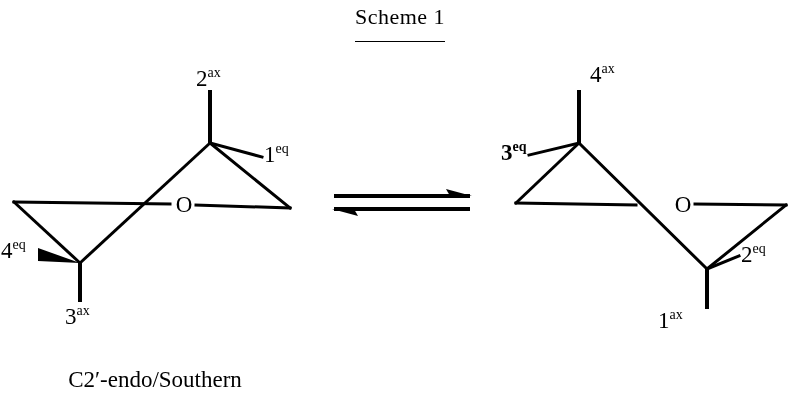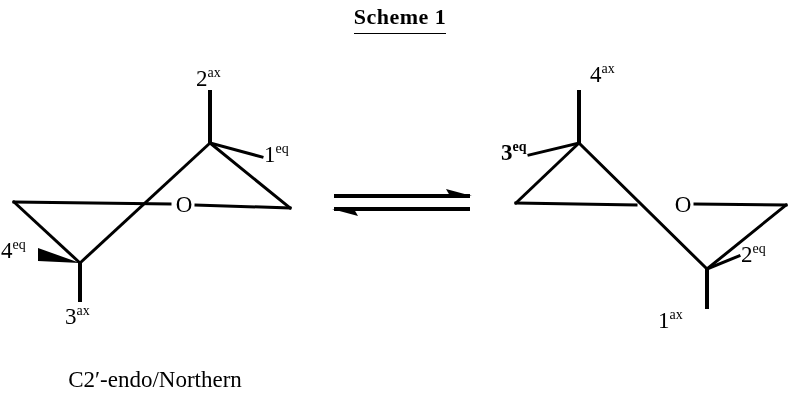--- a/index.html
+++ b/index.html
@@ -22,22 +22,21 @@
     left: 0;
     top: 4px;
     width: 800px;
     text-align: center;
     font-size: 22px;
     line-height: 26px;
     letter-spacing: 0.5px;
   }
   #scheme-title .t-underline {
     border-bottom: 1px solid #000;
-    padding-bottom: 4px;
-    font-weight: bold;
+    padding-bottom: 12px;
   }
   
   #drawing {
     position: absolute;
     left: 0;
     top: 0;
     width: 800px;
     height: 404px;
   }
   
@@ -150,15 +149,15 @@
   <div class="pos-label" id="lbl-3ax"><span>3</span><sup>ax</sup></div>
 
   <div class="pos-label" id="lbl-4ax"><span>4</span><sup>ax</sup></div>
 
   <div class="pos-label" id="lbl-3eq"><span>3</span><sup>eq</sup></div>
 
   <div class="pos-label" id="lbl-2eq"><span>2</span><sup>eq</sup></div>
 
   <div class="pos-label" id="lbl-1ax"><span>1</span><sup>ax</sup></div>
 
-  <div class="caption" id="cap-left">C2′-endo/Northern</div>
+  <div class="caption" id="cap-left">C2′-endo/Southern</div>
 
 </div>
 
 </body></html>

